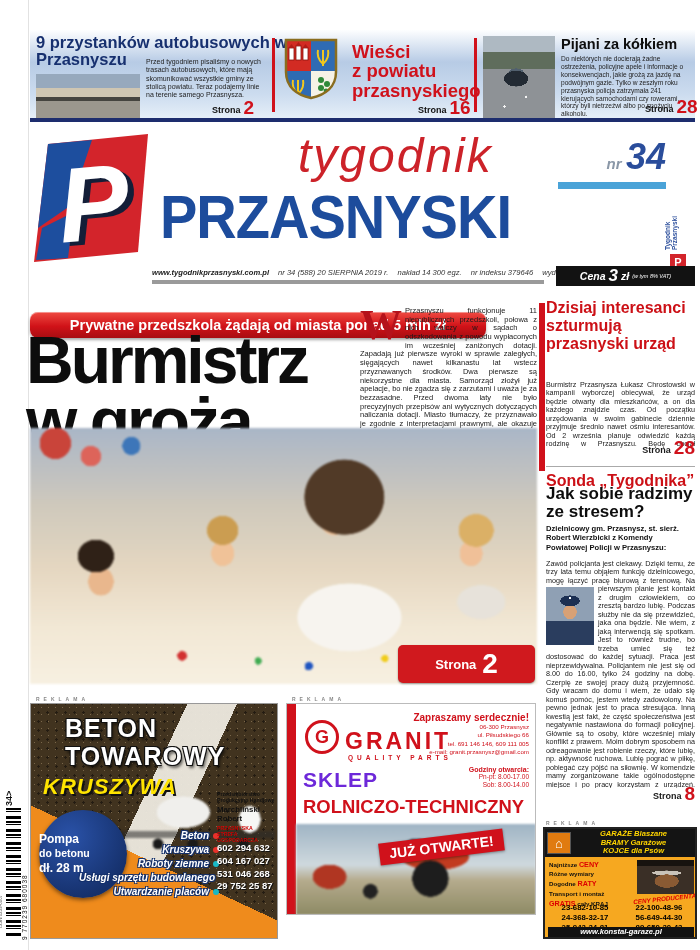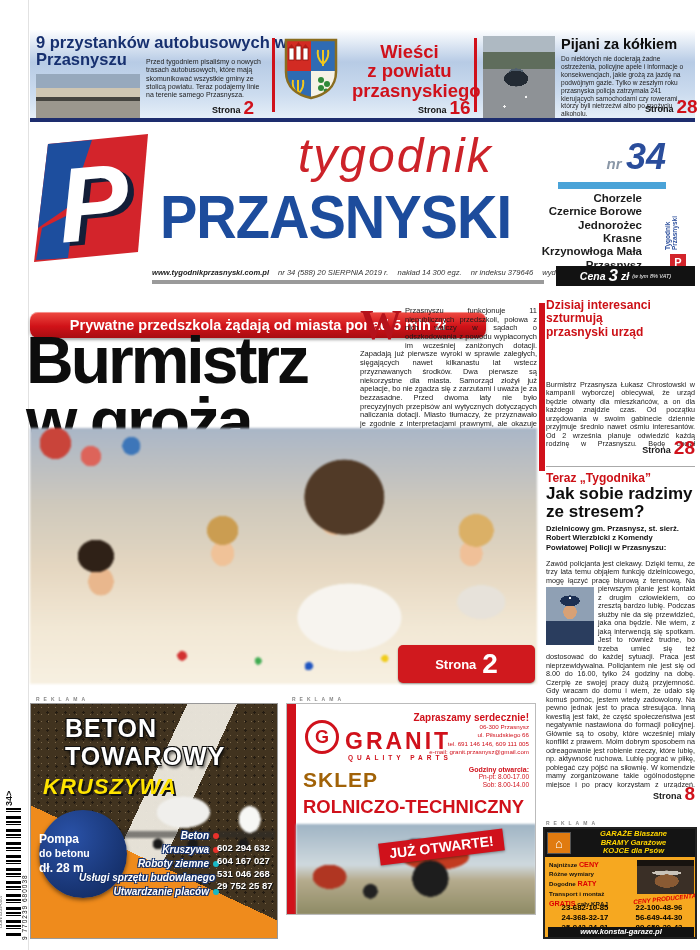--- a/index.html
+++ b/index.html
@@ -25,21 +25,21 @@
   .top-strip-bottom { left:30px; top:118px; width:665px; height:4px; background:#1d2d6e; }
   .ts-title { left:36px; top:34px; width:260px; font-size:16.5px; font-weight:bold; color:#17306f; line-height:1.05; }
   .ts-photo-bus { left:36px; top:74px; width:104px; height:44px; filter:blur(.7px);
      background:linear-gradient(180deg,#97a9bd 0 32%,#cfc6b2 32% 52%,#45443f 52% 62%,#9b978e 62% 100%); }
   .ts-left-body { left:146px; top:58px; width:118px; font-size:7px; line-height:1.18; color:#222; }
   .page-ref { display:flex; align-items:flex-end; gap:3px; }
   .page-ref .lbl { font-size:9px; font-weight:bold; color:#111; }
   .page-ref .num { font-size:19px; font-weight:bold; color:#d0111b; line-height:.8; }
   .ts-ref-left { left:212px; top:100px; }
   .ts-div1 { left:272px; top:38px; width:3px; height:74px; background:#d0111b; }
-  .ts-center { left:352px; top:42px; width:115px; text-align:center; color:#d0111b; font-weight:bold;
+  .ts-center { left:352px; top:42px; width:115px; text-align:left; color:#d0111b; font-weight:bold;
                font-size:18.5px; line-height:1.05; }
   .ts-ref-center { left:418px; top:100px; }
   .ts-div2 { left:474px; top:38px; width:3px; height:74px; background:#d0111b; }
   .ts-photo-car { left:483px; top:36px; width:72px; height:82px; filter:blur(.7px);
      background:
        radial-gradient(ellipse 20px 13px at 46% 52%, #222a33 0 60%, transparent 61%),
        radial-gradient(ellipse 12px 6px at 46% 44%, #51606e 0 60%, transparent 61%),
        radial-gradient(circle 2px at 30% 86%, #f4f4f4 0 60%, transparent 61%),
        radial-gradient(circle 2px at 60% 74%, #f4f4f4 0 60%, transparent 61%),
        linear-gradient(180deg,#aeb9c2 0 20%,#5f6d5c 20% 40%,#8e9296 40% 100%); }
@@ -107,21 +107,21 @@
       radial-gradient(circle 6px at 45% 91%, #44aa55 0 60%, transparent 61%),
       linear-gradient(180deg,#aab6c6 0%,#cfc9bd 30%,#e4d7c2 55%,#f2e8d6 78%,#f7f0e2 100%); }
   .photo-badge { left:398px; top:645px; width:137px; height:38px; background:#d0191e; border-radius:5px;
                  display:flex; align-items:center; justify-content:center; gap:6px; color:#fff;
                  box-shadow:0 1px 2px rgba(0,0,0,.4); }
   .photo-badge .lbl { font-size:13px; font-weight:bold; }
   .photo-badge .num { font-size:28px; font-weight:bold; line-height:.8; }
 
   
   .col { left:546px; width:149px; }
-  .kicker { font-size:12px; font-weight:bold; color:#cc1016; line-height:1.12; }
+  .kicker { font-size:16px; font-weight:bold; color:#cc1016; line-height:1.12; }
   .col-headline { font-size:16px; font-weight:bold; color:#0d0d0d; line-height:1.03; }
   .col-body { font-size:7.2px; line-height:1.18; text-align:justify; color:#1a1a1a; overflow:hidden; }
   .col-ref { display:flex; justify-content:flex-end; align-items:flex-end; gap:3px; }
   .col-ref .lbl { font-size:9px; font-weight:bold; }
   .col-ref .num { font-size:19px; font-weight:bold; color:#d0111b; line-height:.8; }
   .col-div { left:546px; top:466px; width:149px; height:1px; background:#aaa; }
   .sonda-intro { font-size:7.6px; font-weight:bold; line-height:1.22; color:#111; }
   .police-photo { float:left; width:48px; height:58px; margin:2px 4px 2px 0; filter:blur(.6px);
     background:
       radial-gradient(circle 2px at 50% 19%, #fff 0 60%, transparent 61%),
@@ -177,21 +177,21 @@
                         border:3px solid #d0111b; color:#d0111b; font-weight:bold; font-size:18px;
                         display:flex; align-items:center; justify-content:center; }
   .granit-name { position:absolute; left:58px; top:24px; font-size:23px; font-weight:bold; color:#d0111b; letter-spacing:3px; }
   .granit-tag { position:absolute; left:61px; top:50px; font-size:6.5px; font-weight:bold; color:#d0111b; letter-spacing:4px; }
   .granit-invite { position:absolute; left:118px; top:8px; width:124px; text-align:right; color:#d0111b; }
   .granit-invite .big { font-size:10px; font-weight:bold; }
   .granit-invite .sm { font-size:6.2px; line-height:1.35; }
   .granit-hours { position:absolute; left:150px; top:62px; width:92px; text-align:right; color:#d0111b; }
   .granit-hours .h-t { font-size:7px; font-weight:bold; }
   .granit-hours .h-l { font-size:6.5px; line-height:1.3; }
-  .granit-sklep { position:absolute; left:16px; top:64px; font-size:21px; font-weight:bold; color:#a16207; letter-spacing:1px; }
+  .granit-sklep { position:absolute; left:16px; top:64px; font-size:21px; font-weight:bold; color:#6d28d9; letter-spacing:1px; }
   .granit-sklep2 { position:absolute; left:16px; top:92px; font-size:19px; font-weight:bold; color:#d0111b;
                    transform:scaleX(.97); transform-origin:left; white-space:nowrap; }
   .tractor { position:absolute; left:9px; top:120px; width:240px; height:91px; filter:blur(.8px);
     background:
       radial-gradient(circle 30px at 56% 60%, #1d1d1d 0 60%, transparent 61%),
       radial-gradient(circle 11px at 56% 60%, #8a8a8a 0 60%, transparent 61%),
       radial-gradient(circle 12px at 31% 74%, #222 0 60%, transparent 61%),
       radial-gradient(ellipse 56px 22px at 58% 36%, #c23b20 0 60%, transparent 61%),
       radial-gradient(ellipse 22px 18px at 50% 28%, #38424d 0 60%, transparent 61%),
       radial-gradient(ellipse 28px 20px at 14% 58%, #b03622 0 60%, transparent 61%),
@@ -310,28 +310,20 @@
     <text x="36" y="112" font-size="106" font-weight="bold" font-style="italic" fill="#141e38" transform="rotate(-5 64 70)">P</text>
     <text x="30" y="108" font-size="106" font-weight="bold" font-style="italic" fill="#ffffff" transform="rotate(-5 64 70)">P</text>
   </svg>
   <div class="abs script-title">tygodnik</div>
   <div class="abs main-title">PRZASNYSKI</div>
   <div class="abs issue-block">
     <span class="issue-prefix">nr</span>
     <span class="issue-number">34</span>
   </div>
   <div class="abs issue-underline"></div>
-  <div class="abs towns">
-    <div>Chorzele</div>
-    <div>Czernice Borowe</div>
-    <div>Jednorożec</div>
-    <div>Krasne</div>
-    <div>Krzynowłoga Mała</div>
-    <div>Przasnysz</div>
-  </div>
   <div class="abs side-logo">
     <div class="side-logo-text">Tygodnik Przasnyski</div>
     <div class="side-logo-mark">P</div>
   </div>
   <div class="abs info-line">
     <span class="site">www.tygodnikprzasnyski.com.pl</span>
     <span>nr 34 (588) 20 SIERPNIA 2019 r.</span>
     <span>nakład 14 300 egz.</span>
     <span>nr indeksu 379646</span>
     <span>wydanie S</span>
@@ -363,21 +355,21 @@
     <div>Dzisiaj interesanci szturmują</div>
     <div>przasnyski urząd</div>
   </div>
   <div class="abs col col-body" style="top:381px; height:68px;">Burmistrz Przasnysza Łukasz Chrostowski w kampanii wyborczej obiecywał, że urząd będzie otwarty dla mieszkańców, a on dla każdego znajdzie czas. Od początku urzędowania w swoim gabinecie dziennie przyjmuje średnio nawet ośmiu interesantów. Od 2 września planuje odwiedzić każdą rodzinę w Przasnyszu. Będę chciał przynajmniej raz w tej kadencji spotkać się w domu każdego przasnyszanina - mówi burmistrz.</div>
   <div class="abs col col-ref" style="top:440px;">
     <span class="lbl">Strona</span>
     <span class="num">28</span>
   </div>
   <div class="abs col-div"></div>
 
-  <div class="abs col kicker" style="top:472px;">Teraz „Tygodnika”</div>
+  <div class="abs col kicker" style="top:472px;">Sonda „Tygodnika”</div>
   <div class="abs col sonda-intro" style="top:524px;">Dzielnicowy gm. Przasnysz, st. sierż. Robert Wierzbicki z Komendy Powiatowej Policji w Przasnyszu:</div>
   <div class="abs col col-headline" style="top:485px; font-size:17px;">Jak sobie radzimy ze stresem?</div>
   <div class="abs col col-body" style="top:560px; height:228px;">
     <span>Zawód policjanta jest ciekawy. Dzięki temu, że trzy lata temu objąłem funkcję dzielnicowego, mogę łączyć pracę biurową z terenową.</span>
     <span class="police-photo"></span>
     <span>Na pierwszym planie jest kontakt z drugim człowiekiem, co zresztą bardzo lubię. Podczas służby nie da się przewidzieć, jaka ona będzie. Nie wiem, z jaką interwencją się spotkam. Jest to również trudne, bo trzeba umieć się też dostosować do każdej sytuacji. Praca jest nieprzewidywalna. Policjantem nie jest się od 8.00 do 16.00, tylko 24 godziny na dobę. Czerpię ze swojej pracy dużą przyjemność. Gdy wracam do domu i wiem, że udało się komuś pomóc, jestem wtedy zadowolony. Na pewno jednak jest to praca stresująca. Inną kwestią jest fakt, że część społeczeństwa jest negatywnie nastawiona do formacji policyjnej. Głównie są to osoby, które wcześniej miały konflikt z prawem. Moim dobrym sposobem na odreagowanie jest robienie rzeczy, które lubię, np. aktywność ruchowa. Lubię pograć w piłkę, pobiegać czy pójść na siłownię. W komendzie mamy zorganizowane takie ogólnodostępne miejsce i po pracy korzystam z urządzeń. Dobrym sposobem na odstresowanie jest rozmowa z kimś bliskim czy kolegą z pracy. To również mi pomaga.</span>
   </div>
   <div class="abs col col-ref" style="top:786px;">
     <span class="lbl">Strona</span>
     <span class="num">8</span>
@@ -414,20 +406,27 @@
         </div>
       <div class="row">
         <span class="txt">Usługi sprzętu budowlanego</span>
         <span class="dot dot-teal"></span>
         </div>
       <div class="row">
         <span class="txt">Utwardzanie placów</span>
         <span class="dot dot-teal"></span>
         </div>
     </div>
+    <div class="beton-company">
+      <div class="tiny">Przedsiębiorstwo</div>
+      <div class="tiny">Produkcyjno Handlowe</div>
+      <div class="name">Marchliński Robert</div>
+      <div class="zone">PRZASNYSKA</div>
+      <div class="zone">STREFA GOSPODARCZA</div>
+    </div>
     <div class="beton-phones">
       <div>602 294 632</div>
       <div>604 167 027</div>
       <div>531 046 268</div>
       <div>29 752 25 87</div>
     </div>
   </div>
 
   <div class="abs ad ad-granit">
     <div class="granit-bar"></div>

